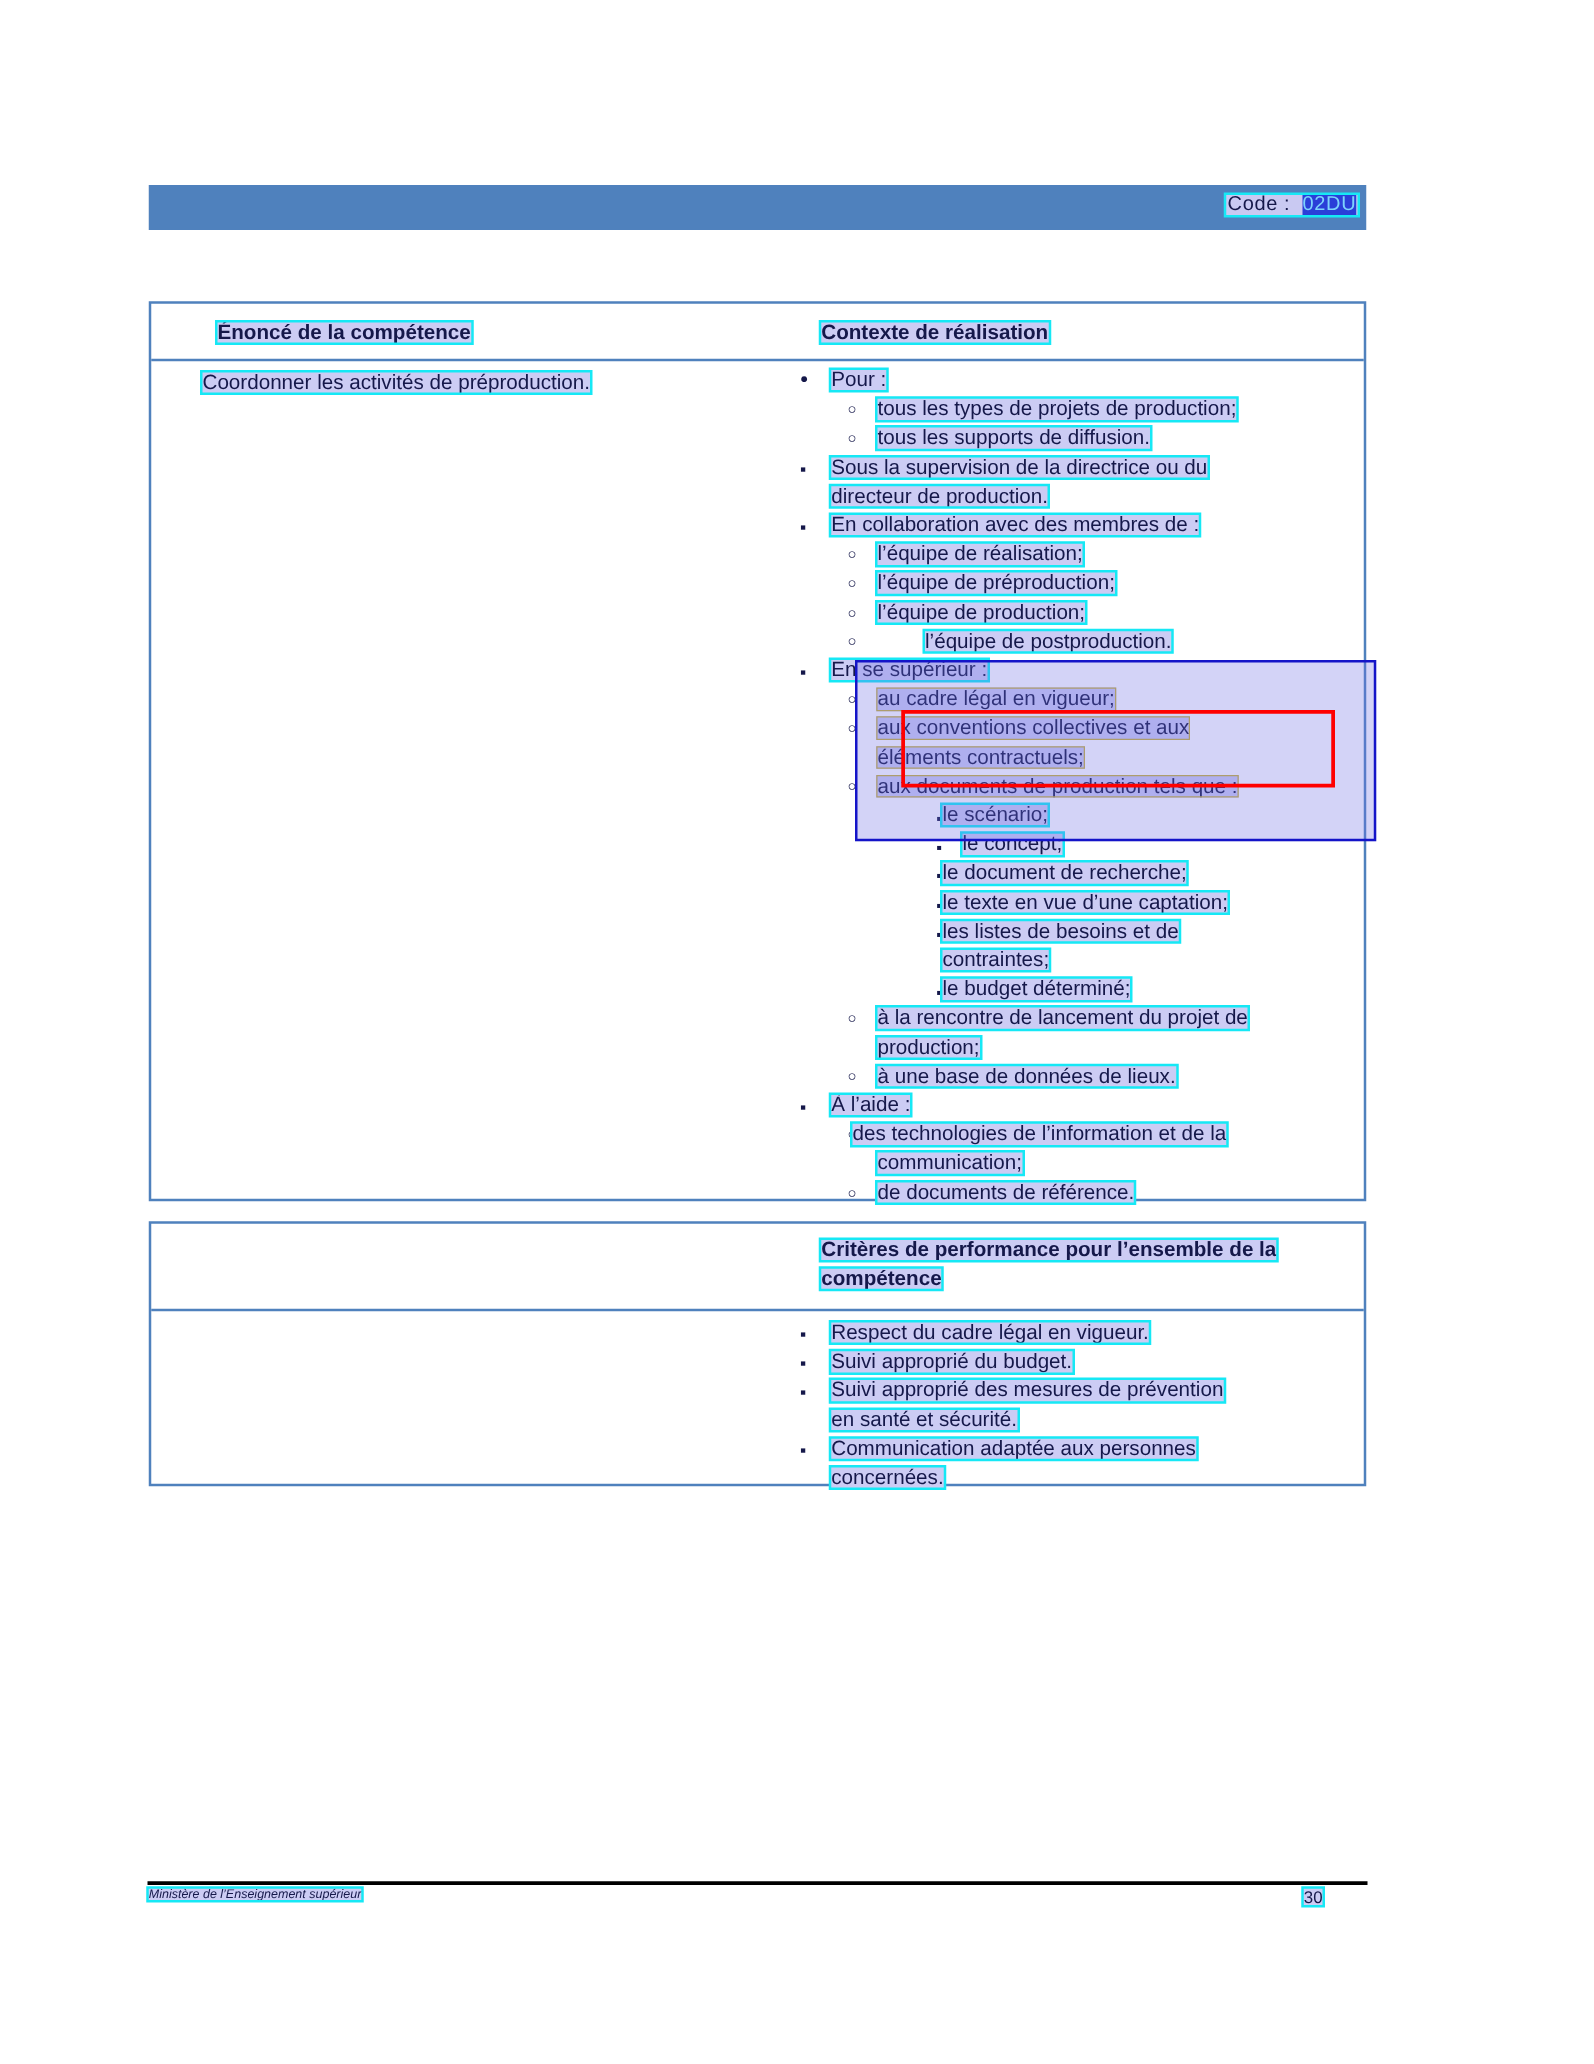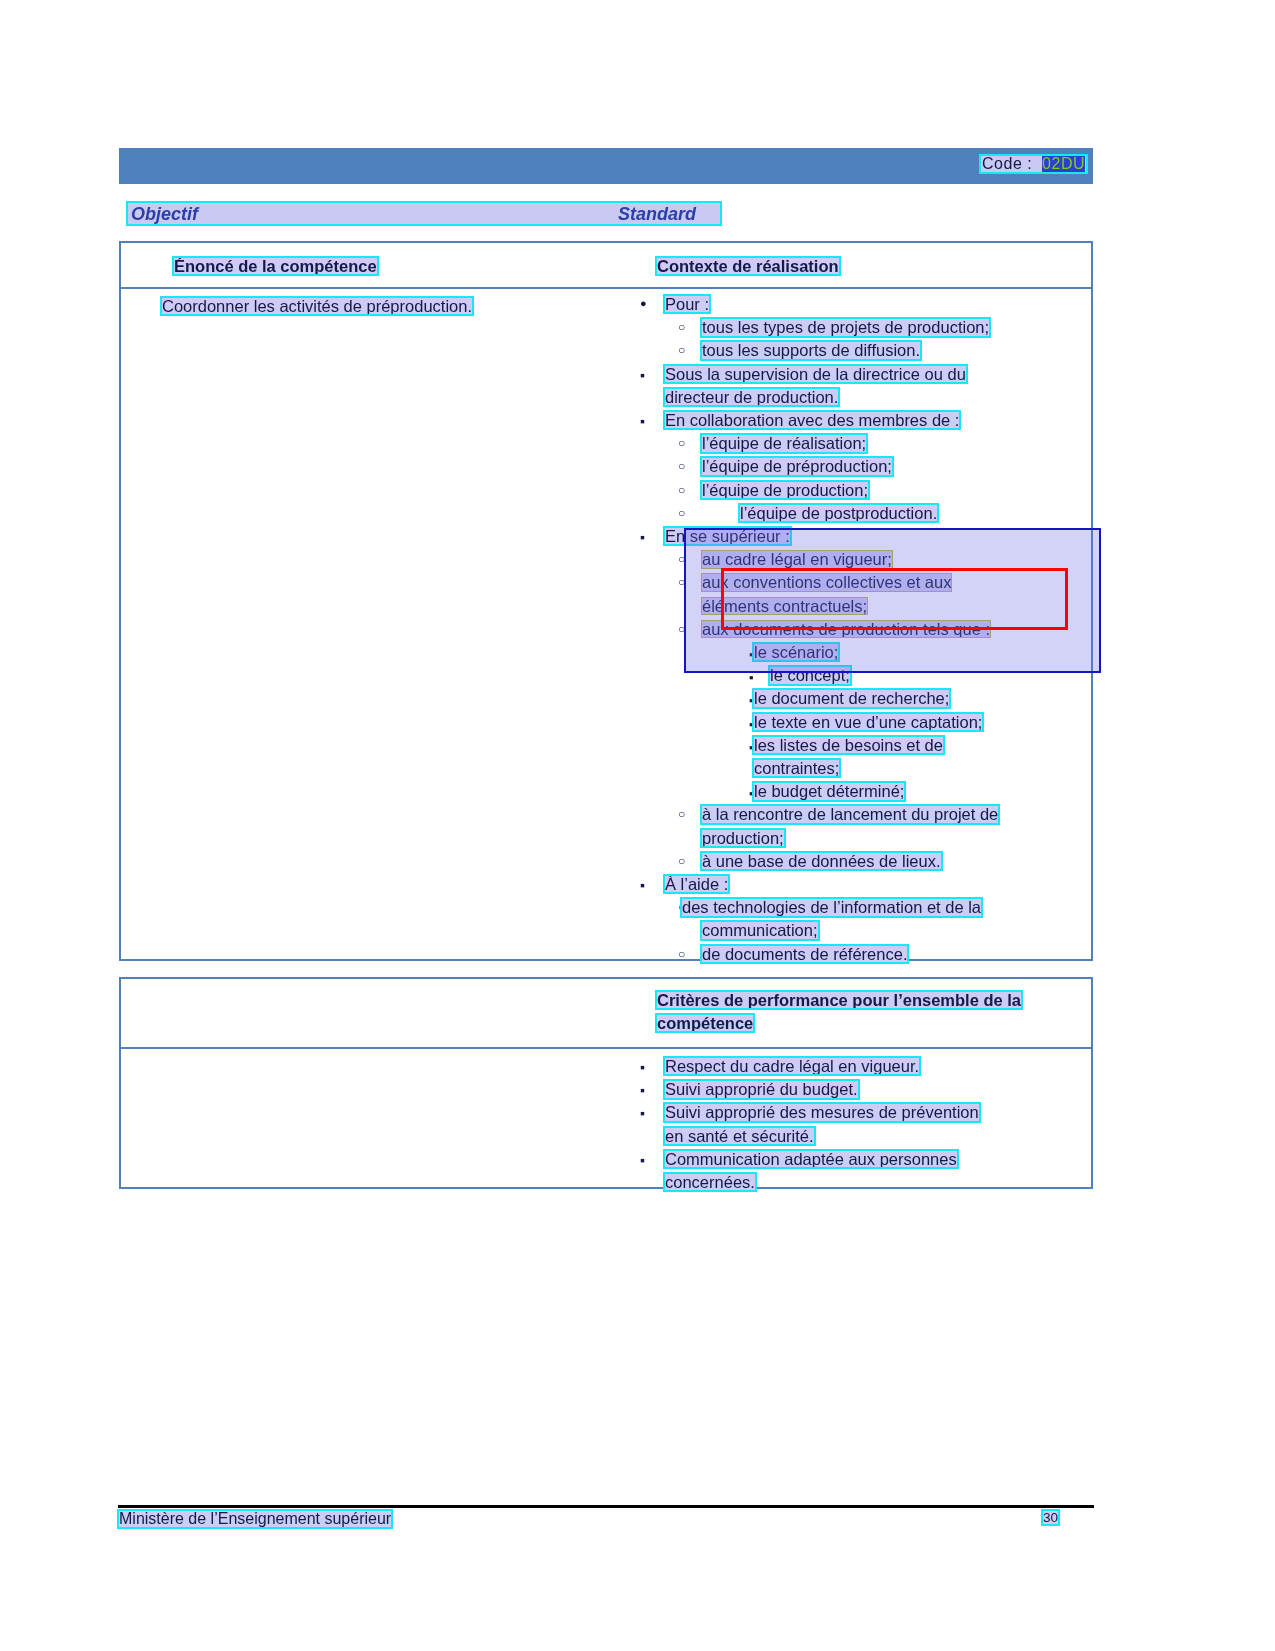--- a/index.html
+++ b/index.html
@@ -105,42 +105,38 @@
     pointer-events:none;
   }
 
   
   .footer-rule{
     position:absolute; left:118px; top:1505px; width:976px; height:3px;
     background:#000000;
   }
   .footer-left{
     position:absolute; left:118px; top:1510px;
-    font-size:16px; color:#15184a;
+    font-size:10px; color:#15184a;font-style:italic;
   }
   .footer-right{
     position:absolute; left:1042px; top:1510px;
     font-size:13.5px; color:#15184a;
   }
 </style>
 </head>
 <body>
 
 <div class="page">
 
   <div class="header-band">
     <div class="code-box">
-      <span class="hl" style="background:#c9c9f2;outline:2px solid #16e8f5;color:#15184a;padding:0 2px;"><span>Code :</span>&nbsp;&nbsp;<span style="background:#2a3fd8;color:#84cc16;">02DU</span></span>
-    </div>
-  </div>
-
-  <div class="objstd">
-    <span class="o">Objectif</span>
-    <span class="s">Standard</span>
-  </div>
+      <span class="hl" style="background:#c9c9f2;outline:2px solid #16e8f5;color:#15184a;padding:0 2px;"><span>Code :</span>&nbsp;&nbsp;<span style="background:#2a3fd8;color:#7dd3fc;">02DU</span></span>
+    </div>
+  </div>
+
 
   <div class="tbl" id="table-objectif">
     <div class="row-sep" style="top:44px;"></div>
 
     <div class="th" style="left:8px; top:14px;">
       <span class="hl">Énoncé de la compétence</span>
     </div>
     <div class="th" style="left:491px; top:14px;">
       <span class="hl">Contexte de réalisation</span>
     </div>

